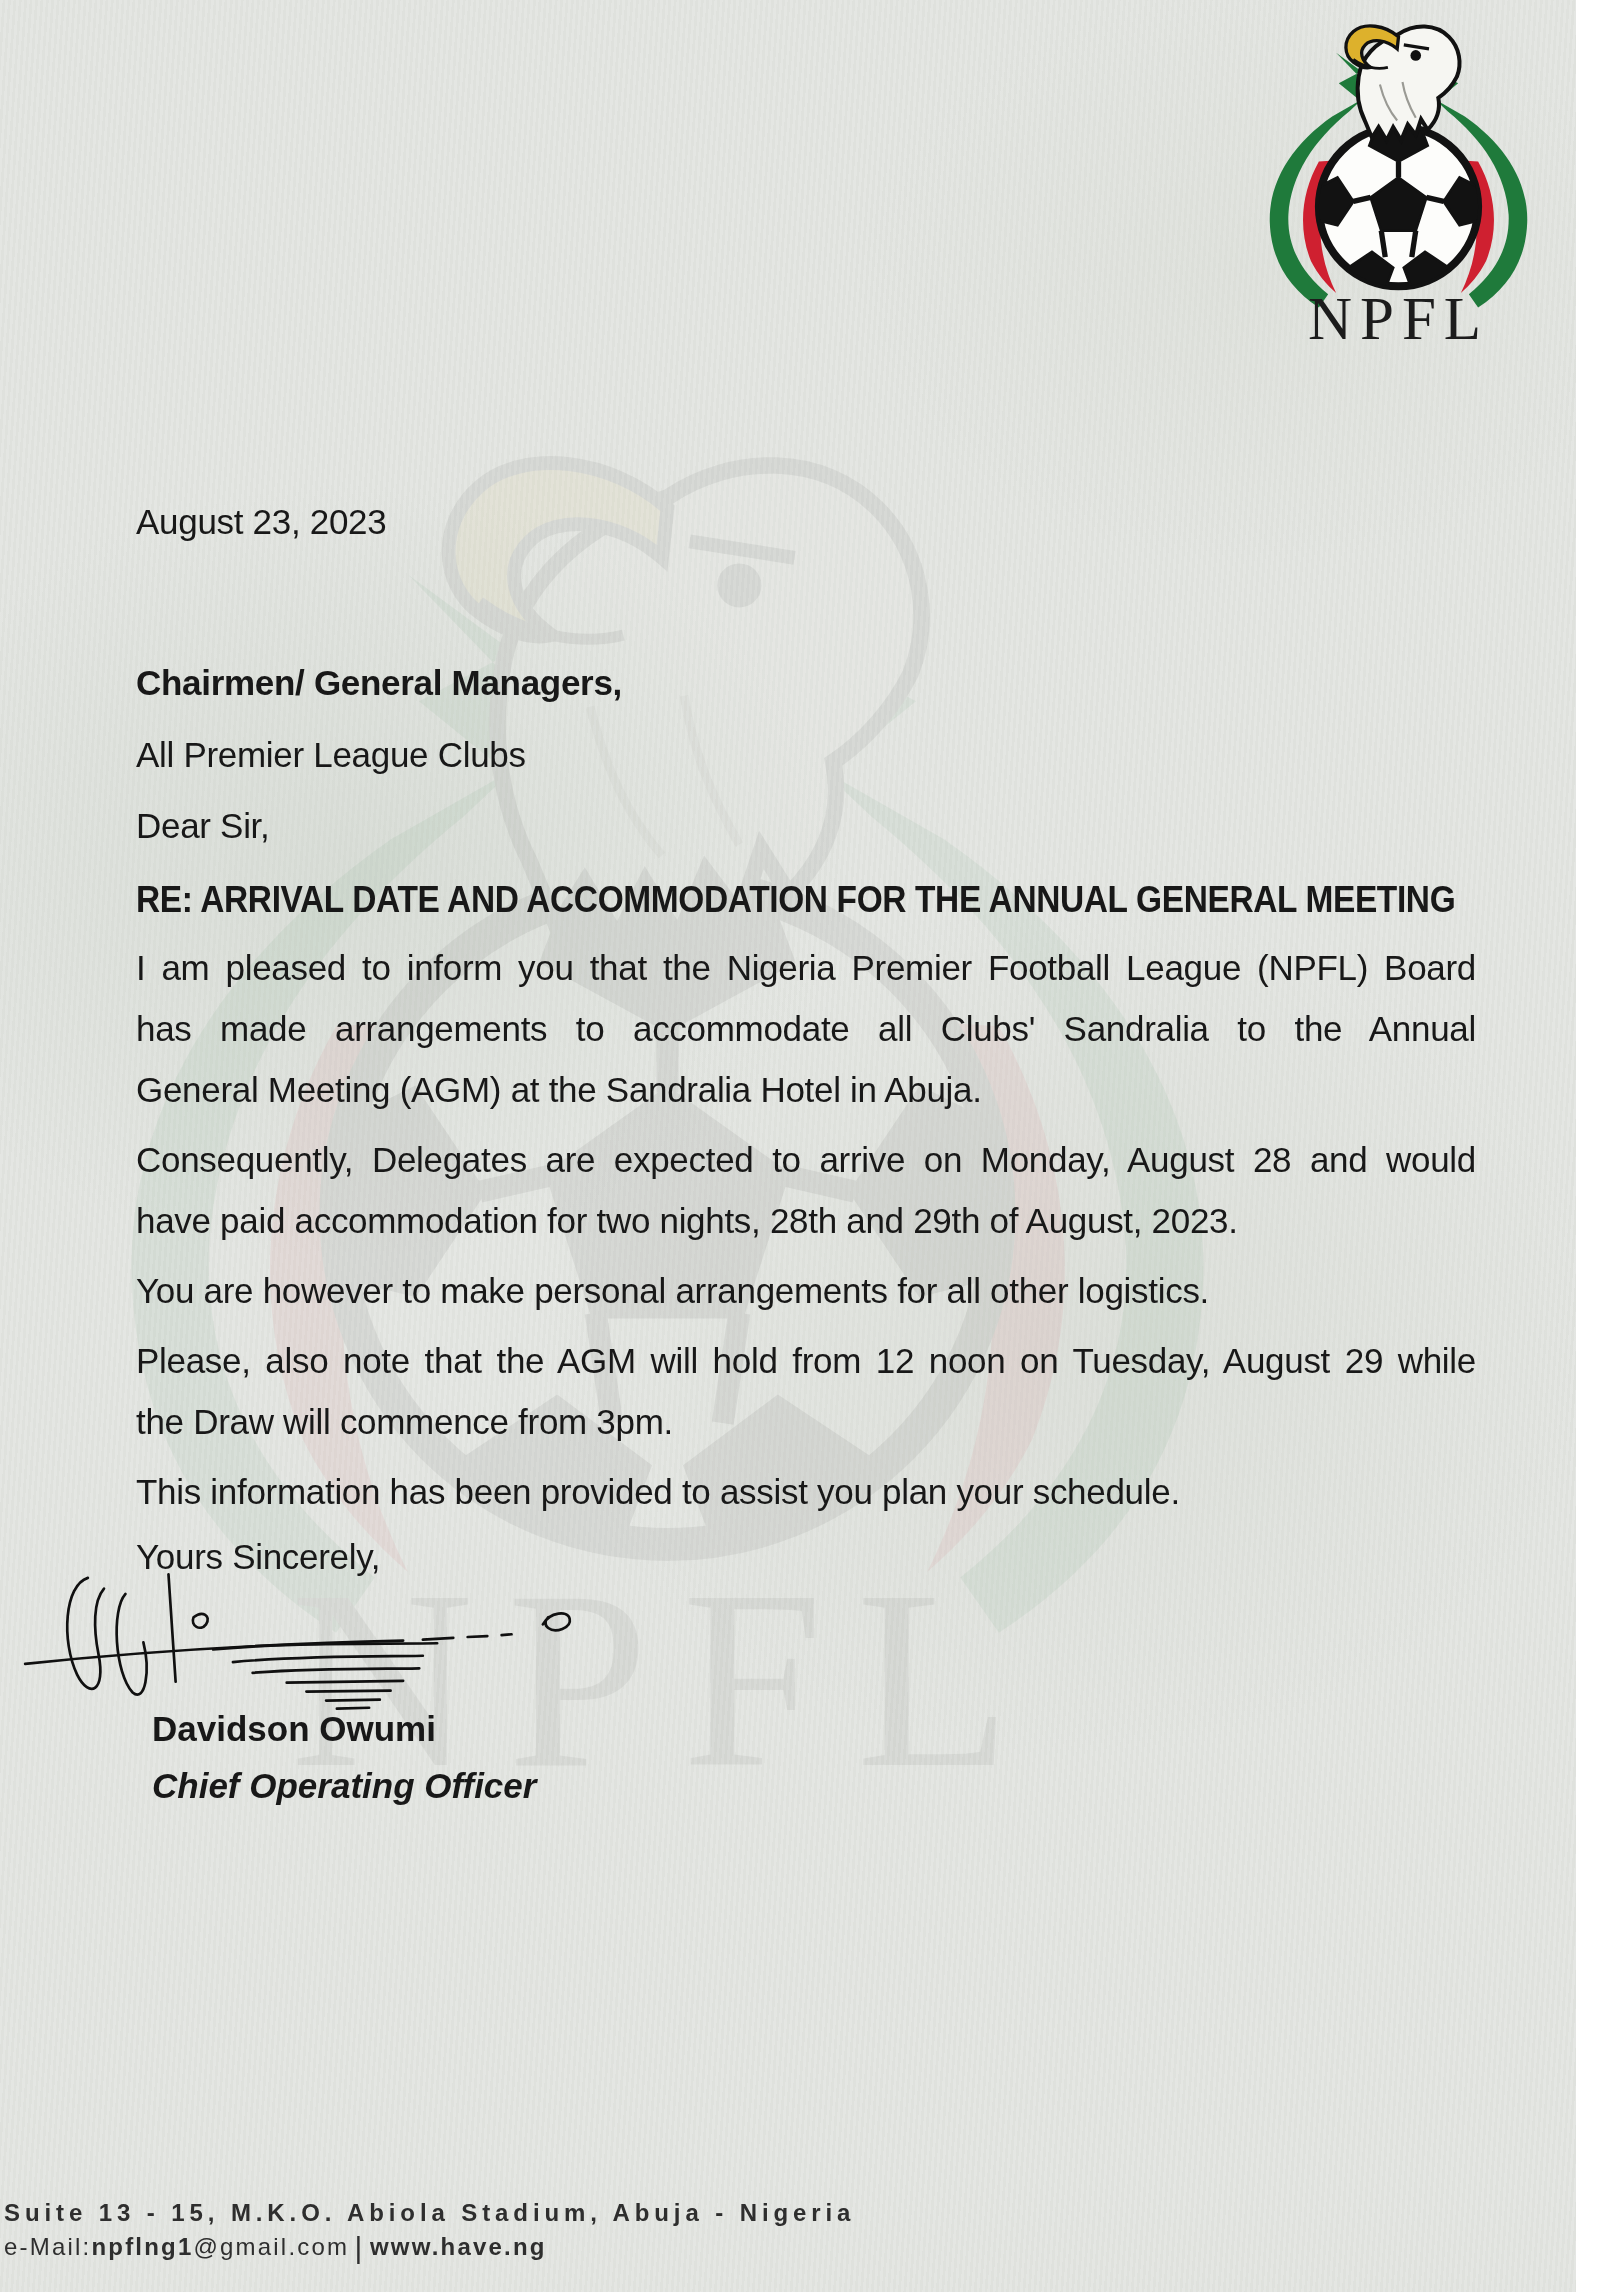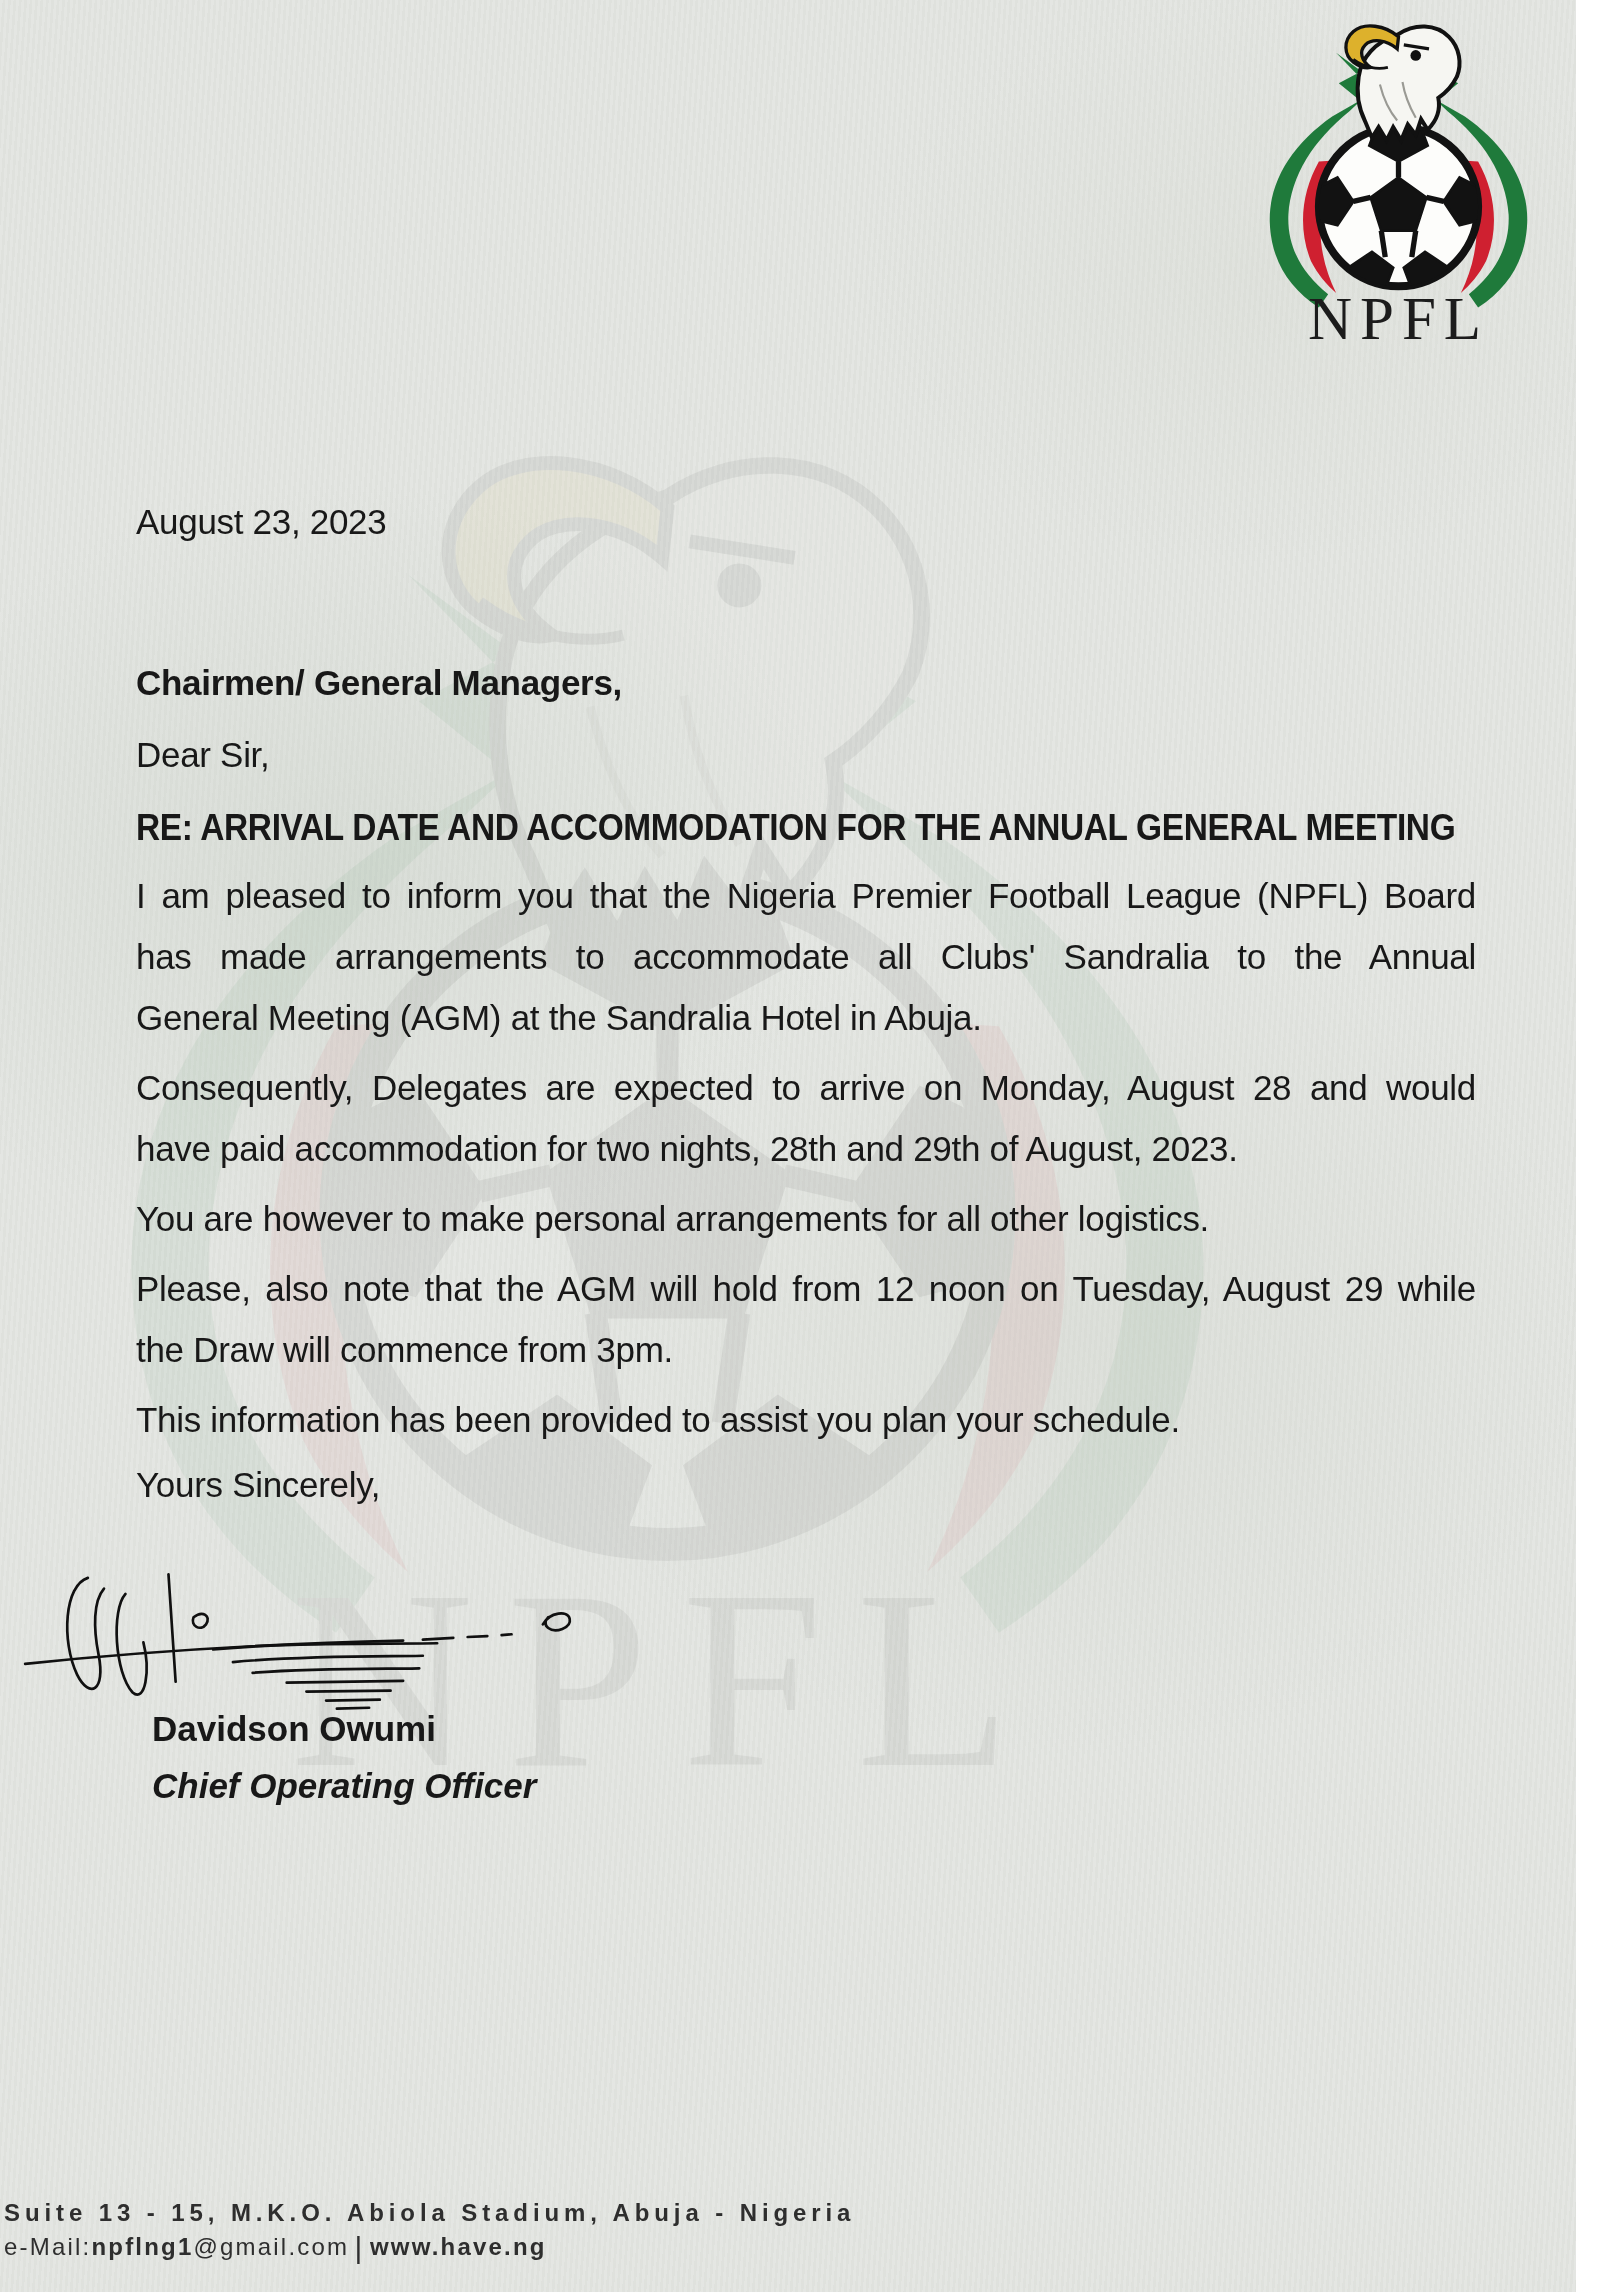--- a/index.html
+++ b/index.html
@@ -135,20 +135,21 @@
       <path d="M154,30 L173,33" fill="none" stroke="#111" stroke-width="2.5"></path>
       <path d="M136,60 C139,72 143,80 149,87 M153,58 C155,70 159,78 163,85" fill="none" stroke="#9a9a94" stroke-width="1.6"></path>
     </g>
 
     <text x="150" y="252" text-anchor="middle" font-family="Liberation Serif, DejaVu Serif, serif" font-size="46" letter-spacing="6" fill="#1c1c1c">NPFL</text>
   </svg>
 
   <div class="content">
     <div class="line">August 23, 2023</div>
     <div class="line bold mt-lg">Chairmen/ General Managers,</div>
+    <div class="line mt-sm">All Premier League Clubs</div>
     <div class="line mt-sm">Dear Sir,</div>
     <div class="line subject mt-subj">RE: ARRIVAL DATE AND ACCOMMODATION FOR THE ANNUAL GENERAL MEETING</div>
     <div id="letter-body">
         <div class="para">
           <div class="pline">I am pleased to inform you that the Nigeria Premier Football League (NPFL) Board</div>
           <div class="pline">has made arrangements to accommodate all Clubs' Sandralia to the Annual</div>
           <div class="pline">General Meeting (AGM) at the Sandralia Hotel in Abuja.</div>
         </div>
         <div class="para">
           <div class="pline">Consequently, Delegates are expected to arrive on Monday, August 28 and would</div>

